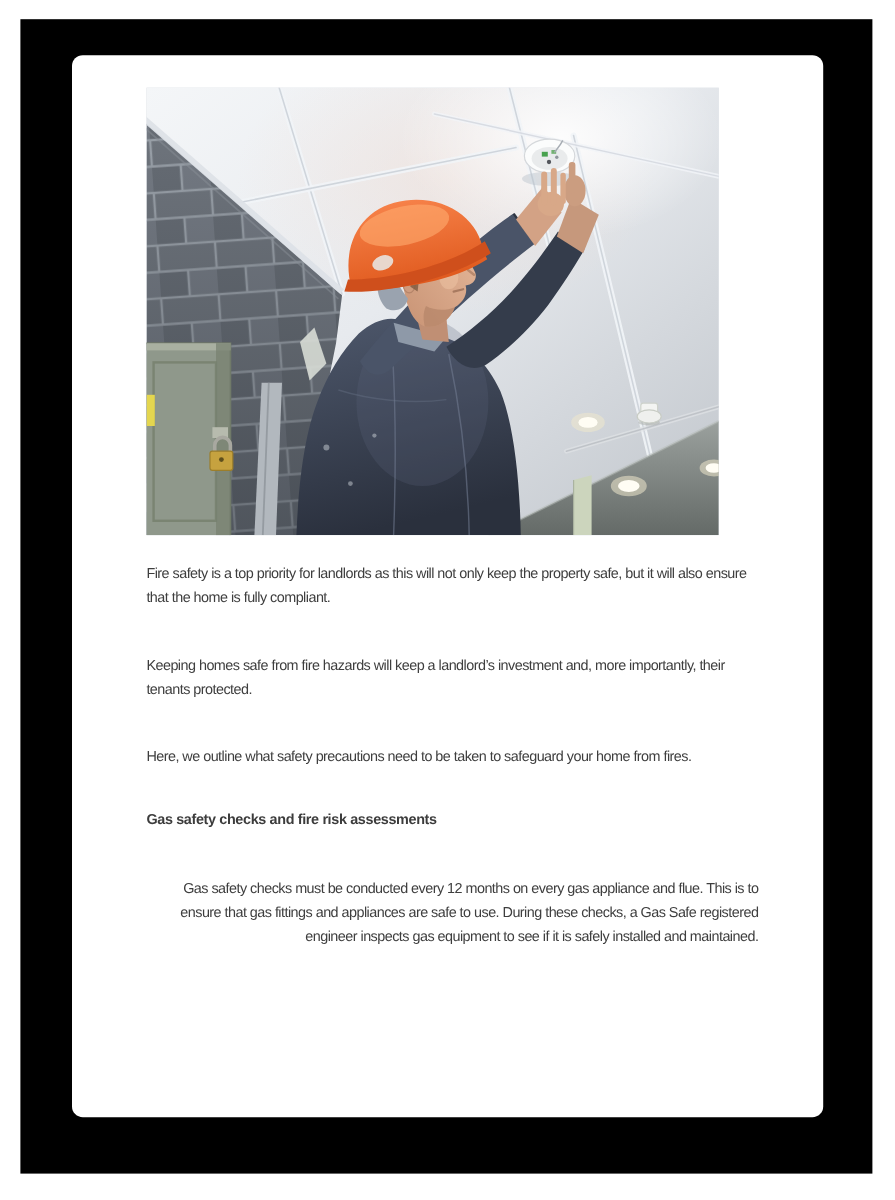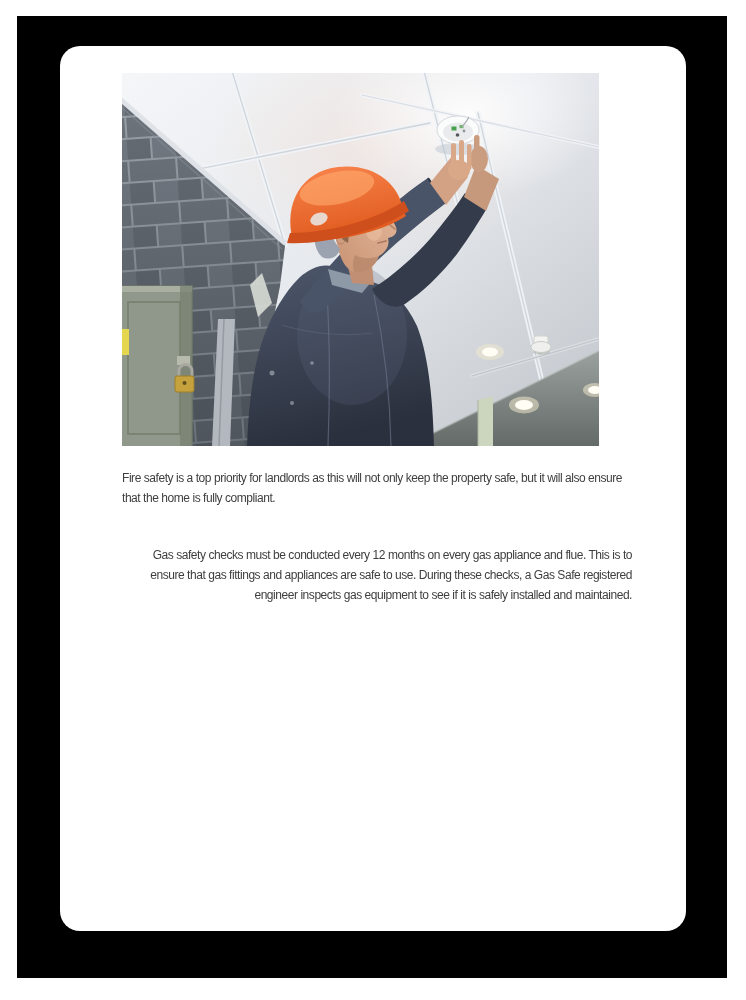--- a/index.html
+++ b/index.html
@@ -1,20 +1,20 @@
 <!DOCTYPE html>
 <html><head>
 <meta charset="utf-8">
 <style>
   html,body{margin:0;padding:0;background:#ffffff;}
   .viewport{position:relative;width:746px;height:1000px;background:#ffffff;overflow:hidden;
     font-family:"Liberation Sans","DejaVu Sans",sans-serif;}
   .frame{position:absolute;left:17px;top:16px;width:710px;height:962px;background:#000000;}
   .card{position:absolute;left:43px;top:30px;width:626px;height:885px;background:#ffffff;
-    border-radius:20px;overflow:hidden;}
+    border-radius:9px;overflow:hidden;}
   .photo{position:absolute;left:62px;top:27px;width:477px;height:373px;overflow:hidden;background:#dfe3e8;}
   .photo svg{display:block;}
   .content{position:absolute;left:62px;top:400px;width:510px;}
   .content p{margin:36px 0 0 0;font-size:12px;line-height:20px;letter-spacing:-0.45px;
     color:#3e3e3e;font-weight:400;}
   .content p.first{margin-top:22px;}
   .content p.after-heading{margin-top:37px;text-align:right;}
   .content h2{margin:33px 0 0 0;font-size:12px;line-height:20px;letter-spacing:-0.3px;
     color:#3c3c3c;font-weight:700;}
 </style>
@@ -196,18 +196,21 @@
             <path d="M165,170 C200,172 252,160 287,138 L282,128
                  C252,148 205,160 168,160 Z" fill="#cf4f1c"></path>
             <ellipse cx="215" cy="115" rx="38" ry="16" fill="#ffab70" opacity="0.6" transform="rotate(-12 215 115)"></ellipse>
             <ellipse cx="197" cy="146" rx="9" ry="6" fill="#e8e3df" opacity="0.9" transform="rotate(-20 197 146)"></ellipse>
           </g>
         </svg>
       </figure>
 
       <div class="content">
         <p class="first">Fire safety is a top priority for landlords as this will not only keep the property safe, but it will also ensure that the home is fully compliant.</p>
+        <p>Keeping homes safe from fire hazards will keep a landlord’s investment and, more importantly, their tenants protected.</p>
+        <p>Here, we outline what safety precautions need to be taken to safeguard your home from fires.</p>
+        <h2>Gas safety checks and fire risk assessments</h2>
         <p class="after-heading">Gas safety checks must be conducted every 12 months on every gas appliance and flue. This is to ensure that gas fittings and appliances are safe to use. During these checks, a Gas Safe registered engineer inspects gas equipment to see if it is safely installed and maintained.</p>
       </div>
 
     </div>
   </div>
 </div>
 
 </body></html>

